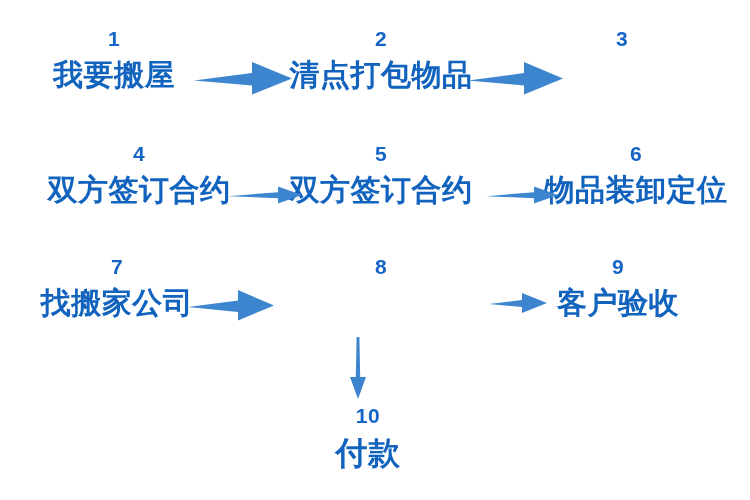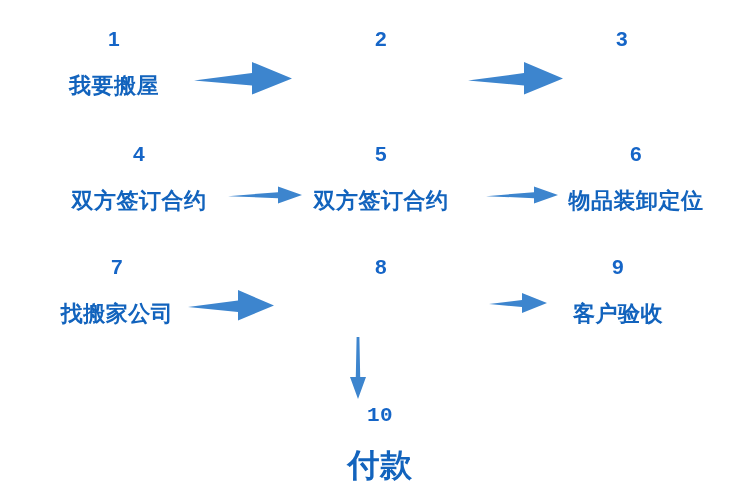--- a/index.html
+++ b/index.html
@@ -24,22 +24,22 @@
     transform: translateX(-50%);
   }
   .node-num {
     font-size: 21px;
     font-weight: 700;
     color: #1565c7;
     line-height: 1;
     letter-spacing: 0.5px;
   }
   .node-label {
-    margin-top: 26px;
-    font-size: 22px;
+    margin-top: 11px;
+    font-size: 30px;
     font-weight: 700;
     color: #1263bd;
     line-height: 1;
     letter-spacing: 0.5px;
   }
   .node-label.big {
     font-size: 32px;
   }
 
   
@@ -56,20 +56,21 @@
 
 <div id="canvas">
 
   <div class="node" style="left:114px; top:28px;">
     <div class="node-num">1</div>
     <div class="node-label">我要搬屋</div>
   </div>
 
   <div class="node" style="left:381px; top:28px;">
     <div class="node-num">2</div>
+    <div class="node-label">清点打包物品</div>
   </div>
 
   <div class="node" style="left:622px; top:28px;">
     <div class="node-num">3</div>
   </div>
 
   <div class="node" style="left:139px; top:143px;">
     <div class="node-num">4</div>
     <div class="node-label">双方签订合约</div>
   </div>
@@ -91,21 +92,21 @@
 
   <div class="node" style="left:381px; top:256px;">
     <div class="node-num">8</div>
   </div>
 
   <div class="node" style="left:618px; top:256px;">
     <div class="node-num">9</div>
     <div class="node-label">客户验收</div>
   </div>
 
-  <div class="node" style="left:380px; top:405px;font-family:Liberation Mono, monospace;">
+  <div class="node" style="left:368px; top:405px;">
     <div class="node-num">10</div>
     <div class="node-label big">付款</div>
   </div>
 
   <div class="arrow" style="left:194px; top:60px; width:98px; height:36px;">
     <svg width="98" height="36" viewBox="0 0 98 36">
       <path d="M0,20.5 L58,13 L58,2 L98,18.5 L58,34.5 L58,25.5 Z" fill="#3d85ce"></path>
     </svg>
   </div>
 

